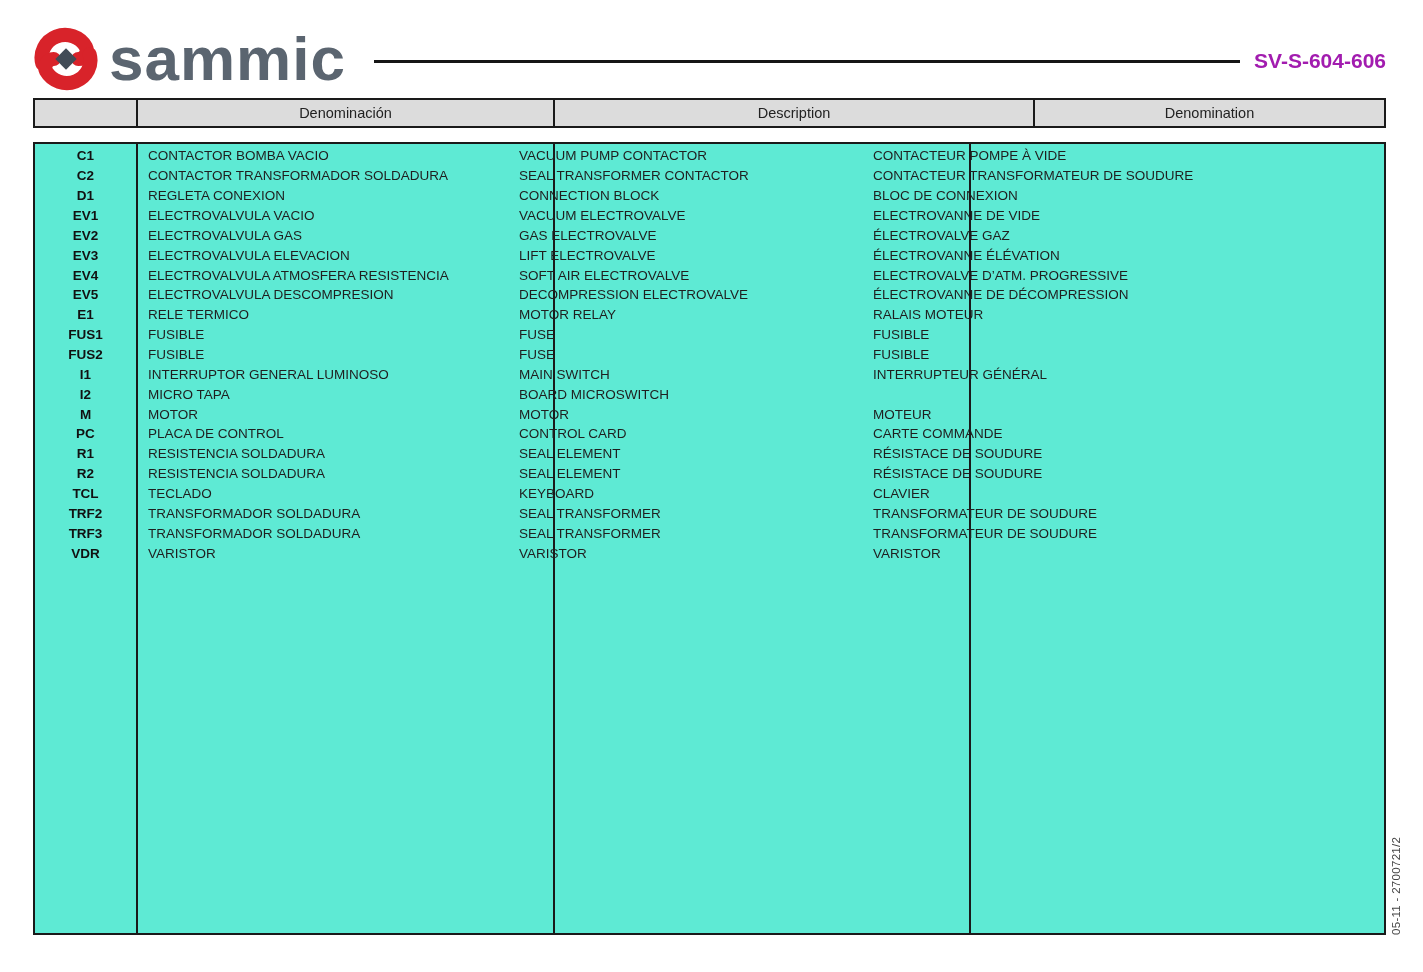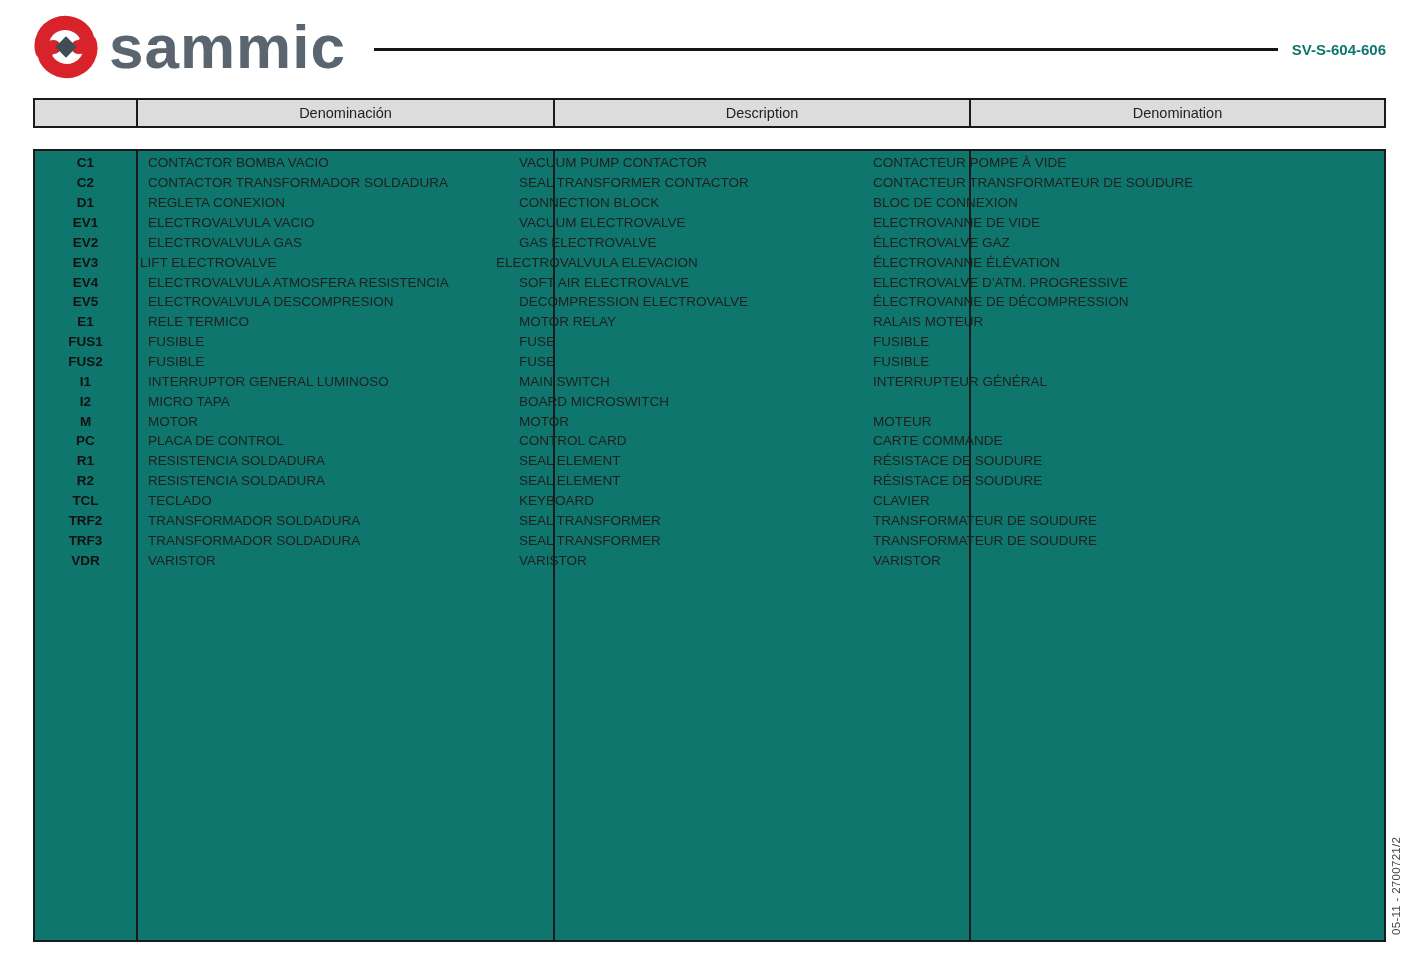--- a/index.html
+++ b/index.html
@@ -10,47 +10,47 @@
     --text:#1f1f1f;
   }
   *{box-sizing:border-box;margin:0;padding:0}
   html,body{background:#fff}
   body{
     width:1423px;height:972px;position:relative;overflow:hidden;
     font-family:"Liberation Sans","DejaVu Sans",sans-serif;color:var(--text);
   }
 
   
-  .brand-row{position:absolute;left:33px;top:14px;width:1353px;height:70px;display:flex;align-items:center}
+  .brand-row{position:absolute;left:33px;top:26px;width:1353px;height:70px;display:flex;align-items:center}
   .logo-mark{flex:0 0 auto}
   .wordmark{
     font-size:62px;font-weight:bold;color:var(--brand-gray);
     letter-spacing:1px;margin-left:10px;line-height:1;transform:translateY(-2px);
   }
   .header-rule{flex:1;height:3px;background:#161616;margin:0 14px 0 28px}
-  .model-number{font-size:15px;font-weight:bold;color:#0f766e;white-space:nowrap}
+  .model-number{font-size:21px;font-weight:bold;color:#a21caf;white-space:nowrap}
 
   
   .thead{
     position:absolute;left:33px;top:98px;width:1353px;height:30px;
     background:var(--header-bg);border:2px solid var(--border);display:flex;text-align:right;
   }
   .th{
     display:flex;align-items:center;justify-content:center;
     font-size:14.5px;color:#222;height:100%;
   }
   .th-code{width:101px}
   .th-es{width:417px;border-left:2px solid var(--border)}
-  .th-en{width:416px;border-left:2px solid var(--border)}
+  .th-en{width:480px;border-left:2px solid var(--border)}
   .th-fr{flex:1;border-left:2px solid var(--border)}
 
   
   .tbody{
-    position:absolute;left:33px;top:149px;width:1353px;height:793px;
-    border:2px solid var(--border);background:#0f766e;
+    position:absolute;left:33px;top:142px;width:1353px;height:793px;
+    border:2px solid var(--border);background:#5eead4;
   }
   .col-divider{position:absolute;top:0;bottom:0;width:2px;background:var(--border)}
   .col-divider.d1{left:101px}
   .col-divider.d2{left:518px}
   .col-divider.d3{left:934px}
   .rows{position:absolute;inset:2px 0 0 0}
   .row{display:flex;height:19.87px;align-items:center}
   .cell{font-size:13.5px;white-space:nowrap;overflow:hidden}
   .cell-code{width:101px;text-align:center;font-weight:bold;color:#111}
   .cell-denominacion{width:379px;padding-left:12px}
@@ -119,22 +119,22 @@
         <div class="cell cell-denomination">ELECTROVANNE DE VIDE</div>
       </div>
       <div class="row">
         <div class="cell cell-code">EV2</div>
         <div class="cell cell-denominacion">ELECTROVALVULA GAS</div>
         <div class="cell cell-description">GAS ELECTROVALVE</div>
         <div class="cell cell-denomination">ÉLECTROVALVE GAZ</div>
       </div>
       <div class="row">
         <div class="cell cell-code">EV3</div>
+        <div class="cell cell-denominacion">ELECTROVALVULA ELEVACION</div>
         <div class="cell cell-description">LIFT ELECTROVALVE</div>
-        <div class="cell cell-denominacion">ELECTROVALVULA ELEVACION</div>
         <div class="cell cell-denomination">ÉLECTROVANNE ÉLÉVATION</div>
       </div>
       <div class="row">
         <div class="cell cell-code">EV4</div>
         <div class="cell cell-denominacion">ELECTROVALVULA ATMOSFERA RESISTENCIA</div>
         <div class="cell cell-description">SOFT AIR ELECTROVALVE</div>
         <div class="cell cell-denomination">ELECTROVALVE D’ATM. PROGRESSIVE</div>
       </div>
       <div class="row">
         <div class="cell cell-code">EV5</div>

